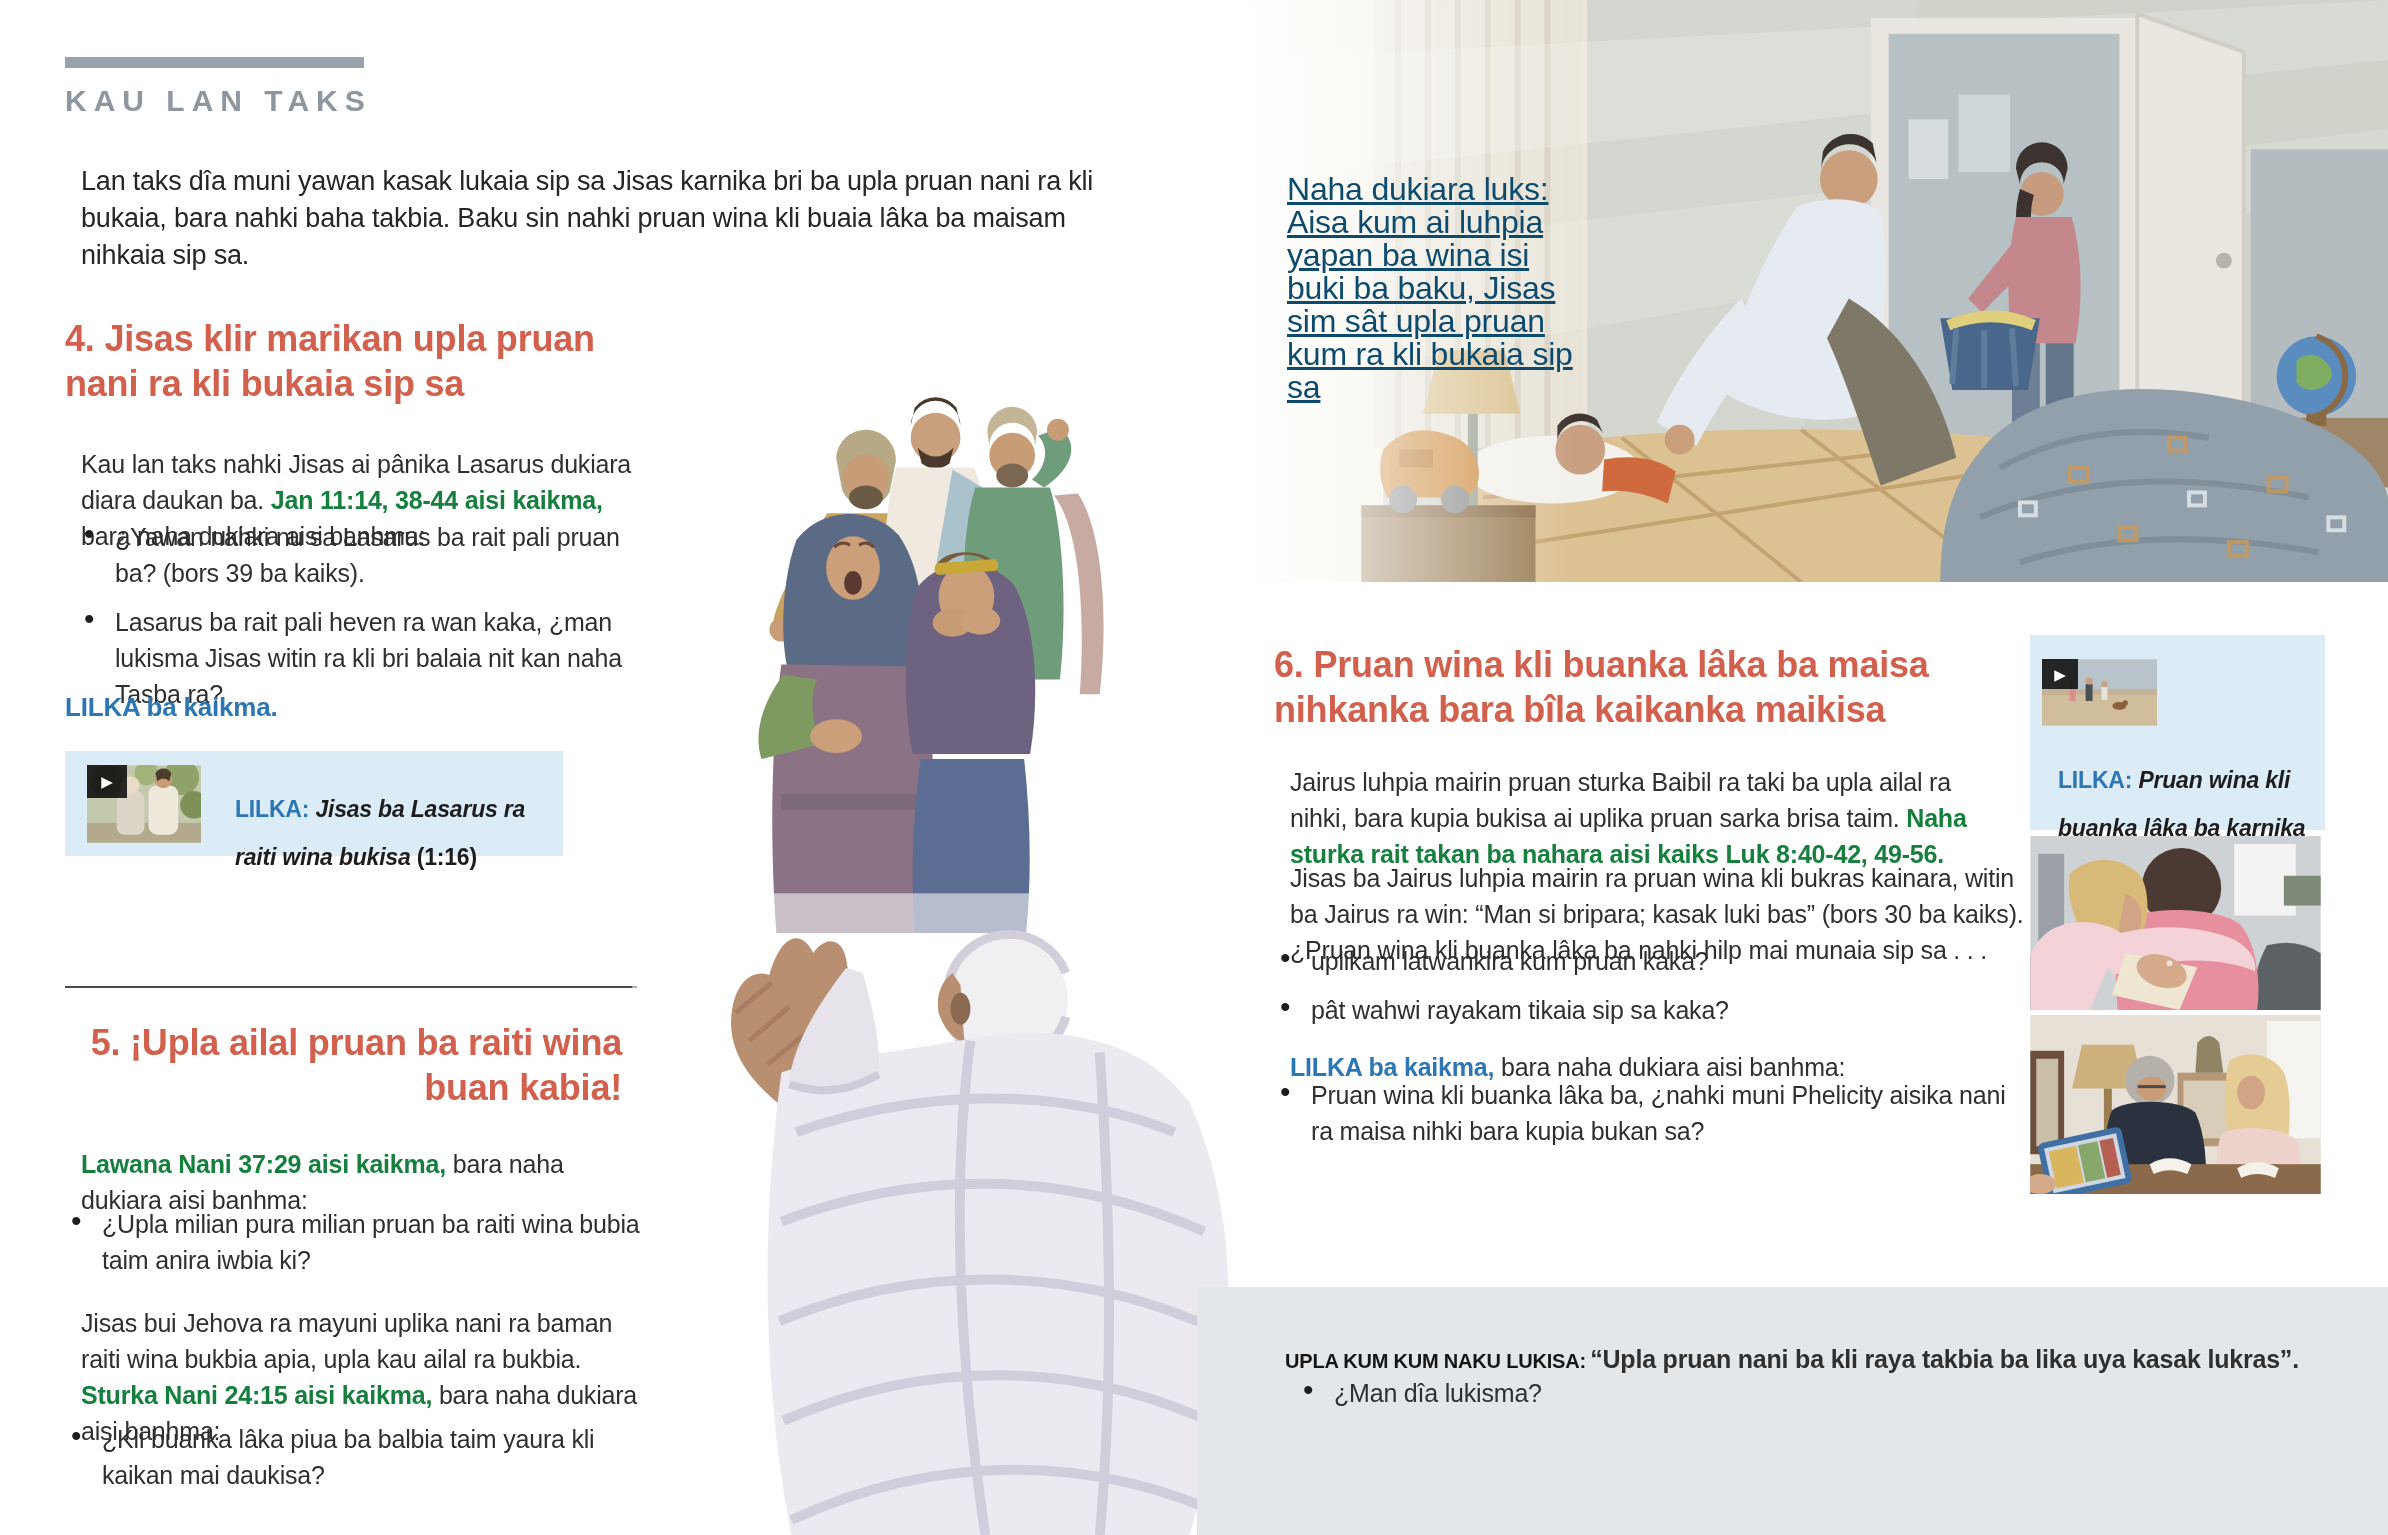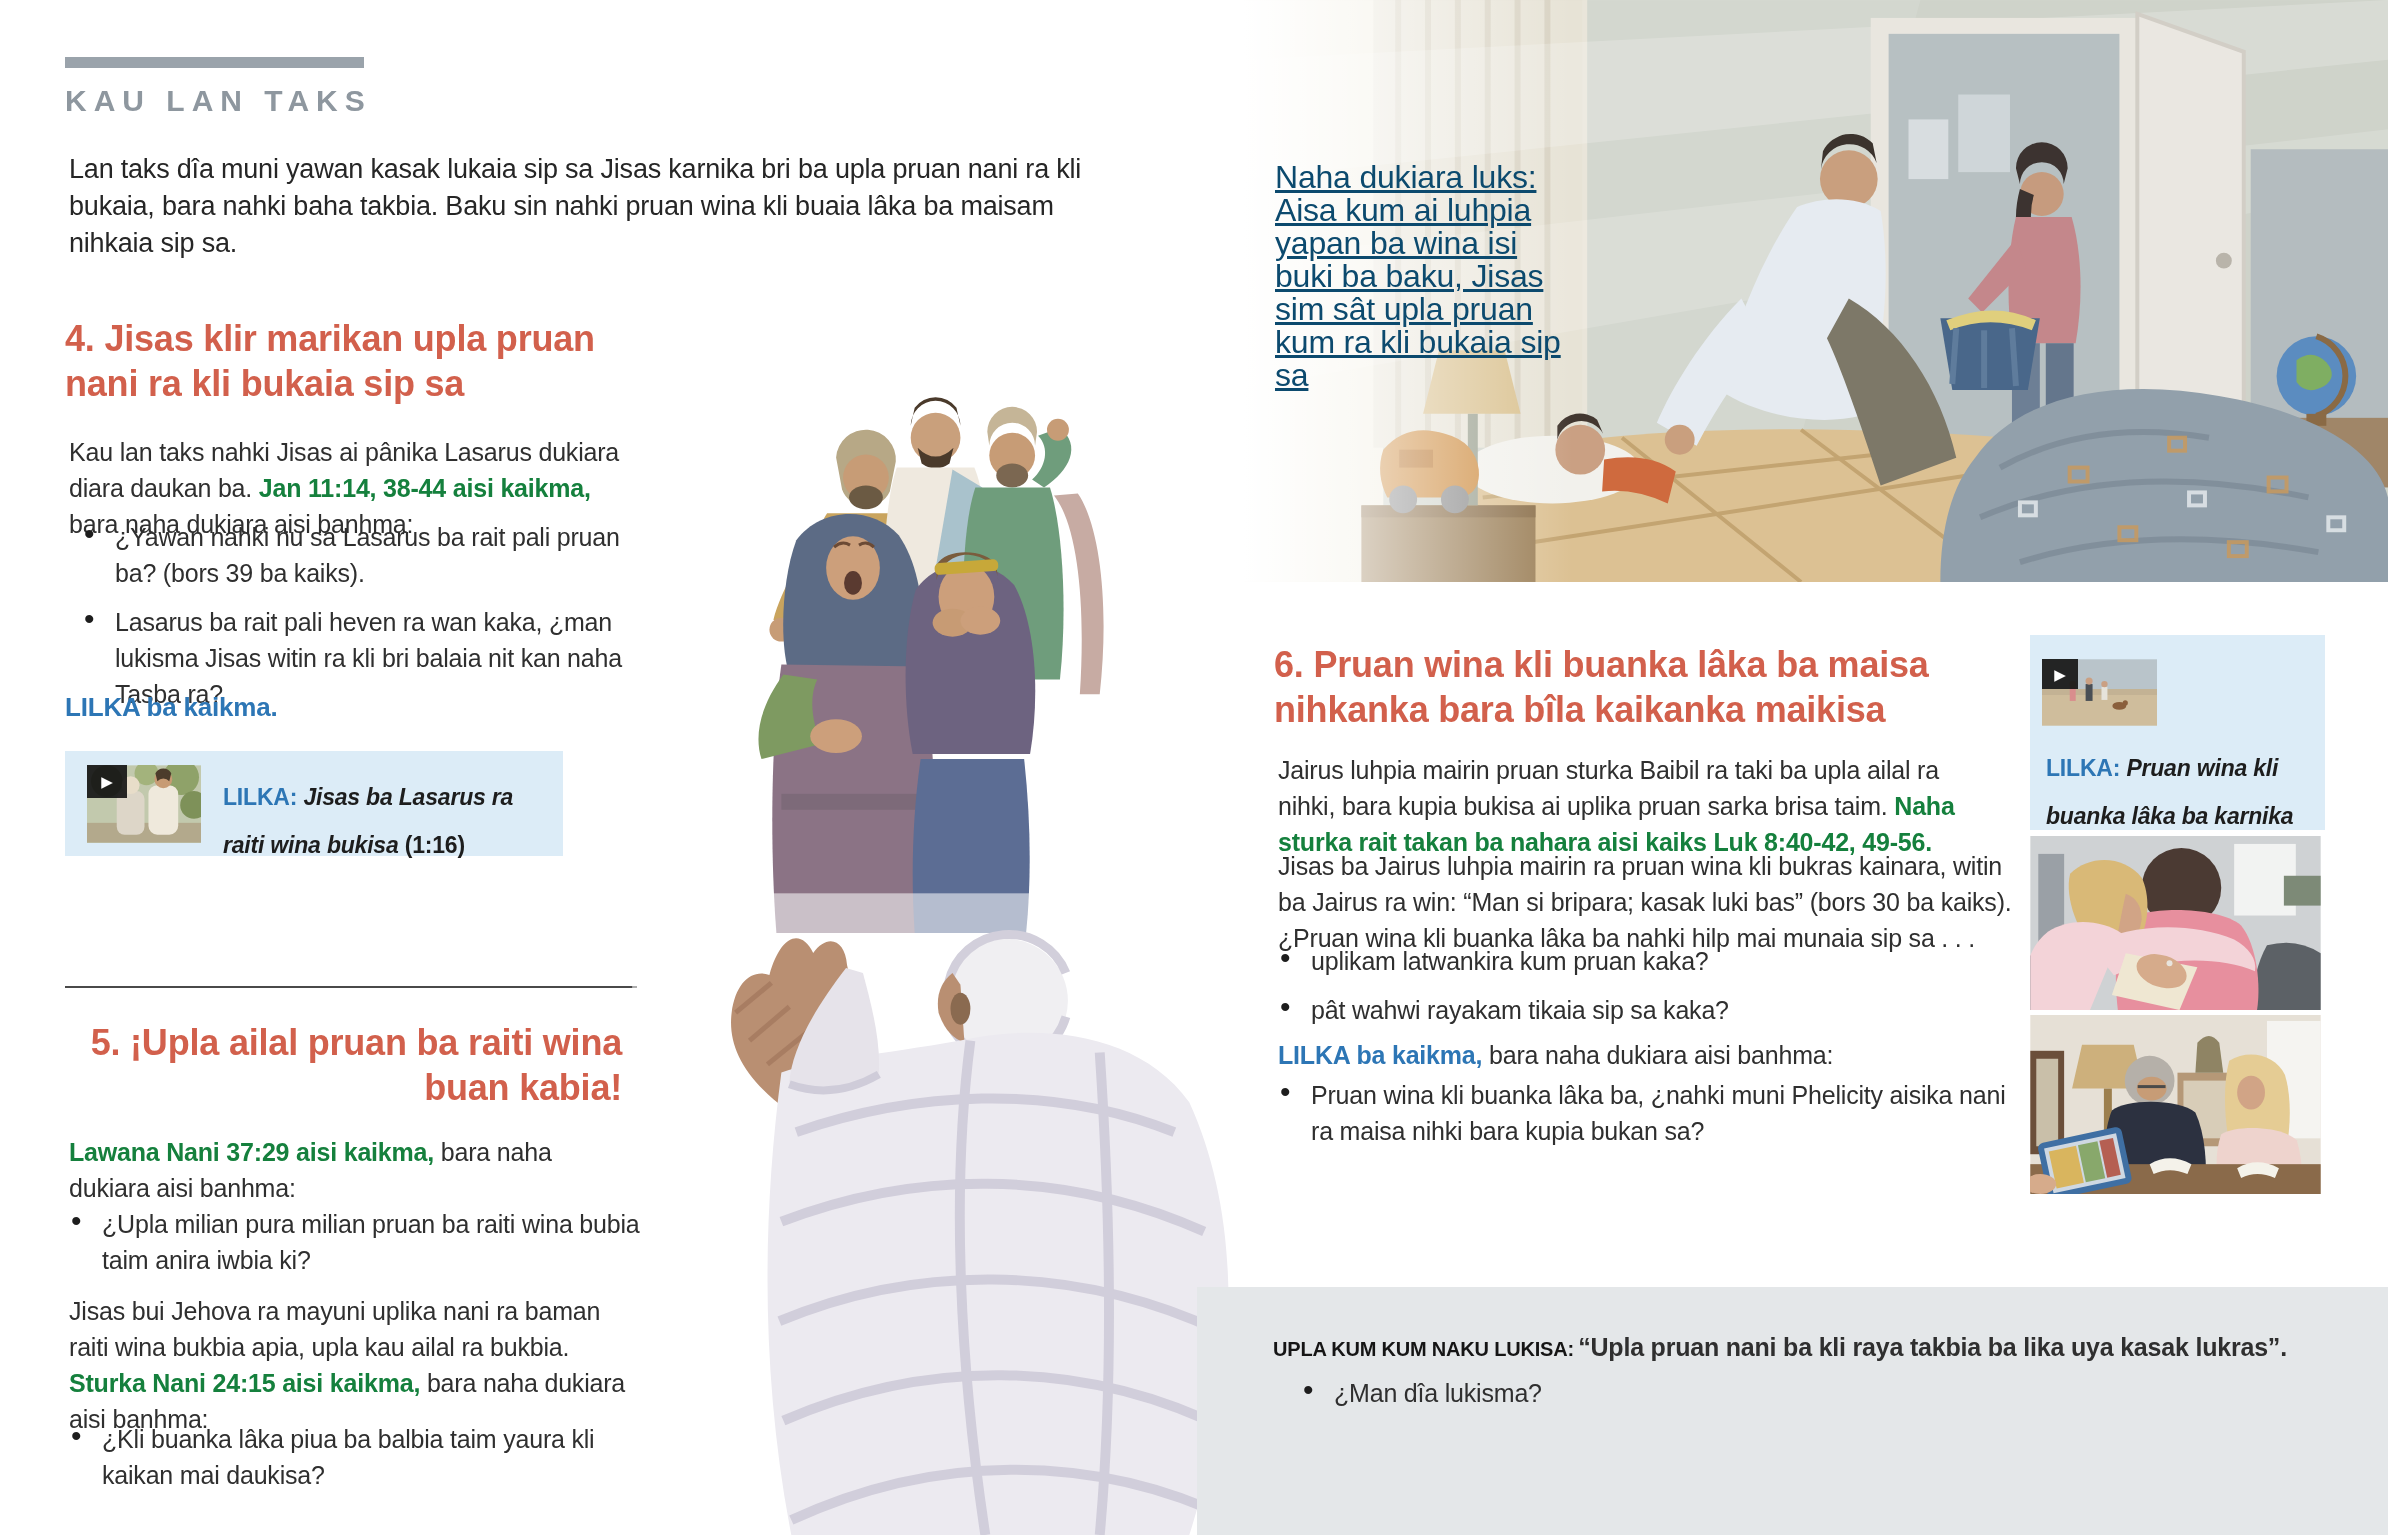--- a/index.html
+++ b/index.html
@@ -9,21 +9,21 @@
     letter-spacing:-0.2px;
   }
   .abs{position:absolute;}
   .kicker-bar{background:#9aa3ab;}
   .kicker{font-weight:bold;font-size:30px;letter-spacing:7px;color:#8e979f;}
   .body-text{font-size:25px;line-height:36px;color:#2f2f2f;}
   .intro{font-size:27px;line-height:37px;color:#262626;}
   .section-heading{font-weight:bold;font-size:36px;line-height:45px;color:#d2604c;margin:0;}
   .ref{color:#15803d;font-weight:bold;cursor:pointer;}
   .blue-link{color:#2d76b5;font-weight:bold;cursor:pointer;text-decoration:none;}
-  p{margin:4px;}
+  p{margin:16px;}
   ul{list-style:none;margin:0;padding:0;}
   li{position:relative;padding-left:37px;margin-bottom:13px;}
   li::before{content:"•";position:absolute;left:6px;top:-3px;font-size:30px;color:#1d1d1d;}
   .video-box{background:#dcecf7;}
   .vid-caption{font-size:23px;line-height:48px;color:#1d1d1d;}
   .vid-label{color:#2d76b5;font-weight:bold;}
   .vid-title{font-weight:bold;font-style:italic;}
   .vid-dur{font-weight:bold;}
   .play-badge{position:absolute;width:40px;height:33px;background:rgba(22,22,22,.92);
     color:#fff;display:flex;align-items:center;justify-content:center;font-size:15px;line-height:1;}

